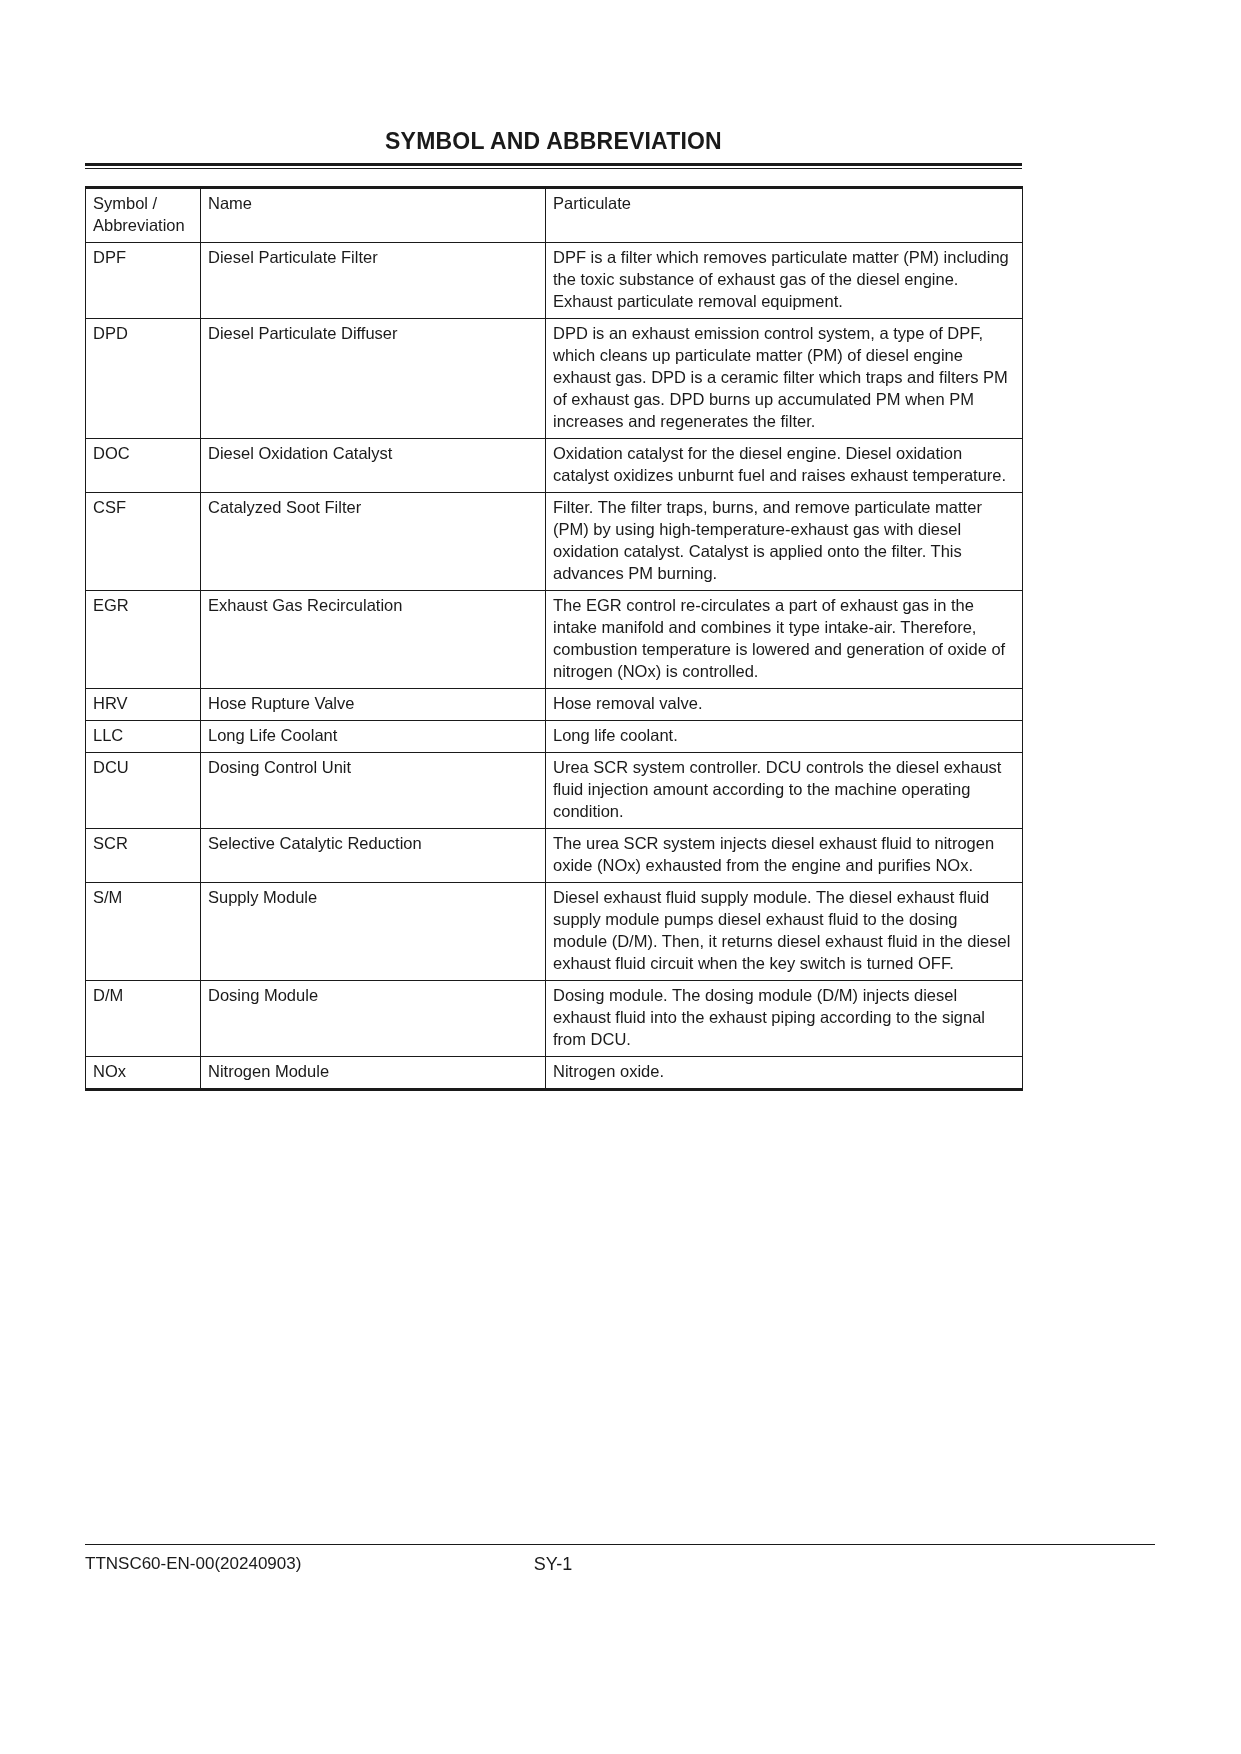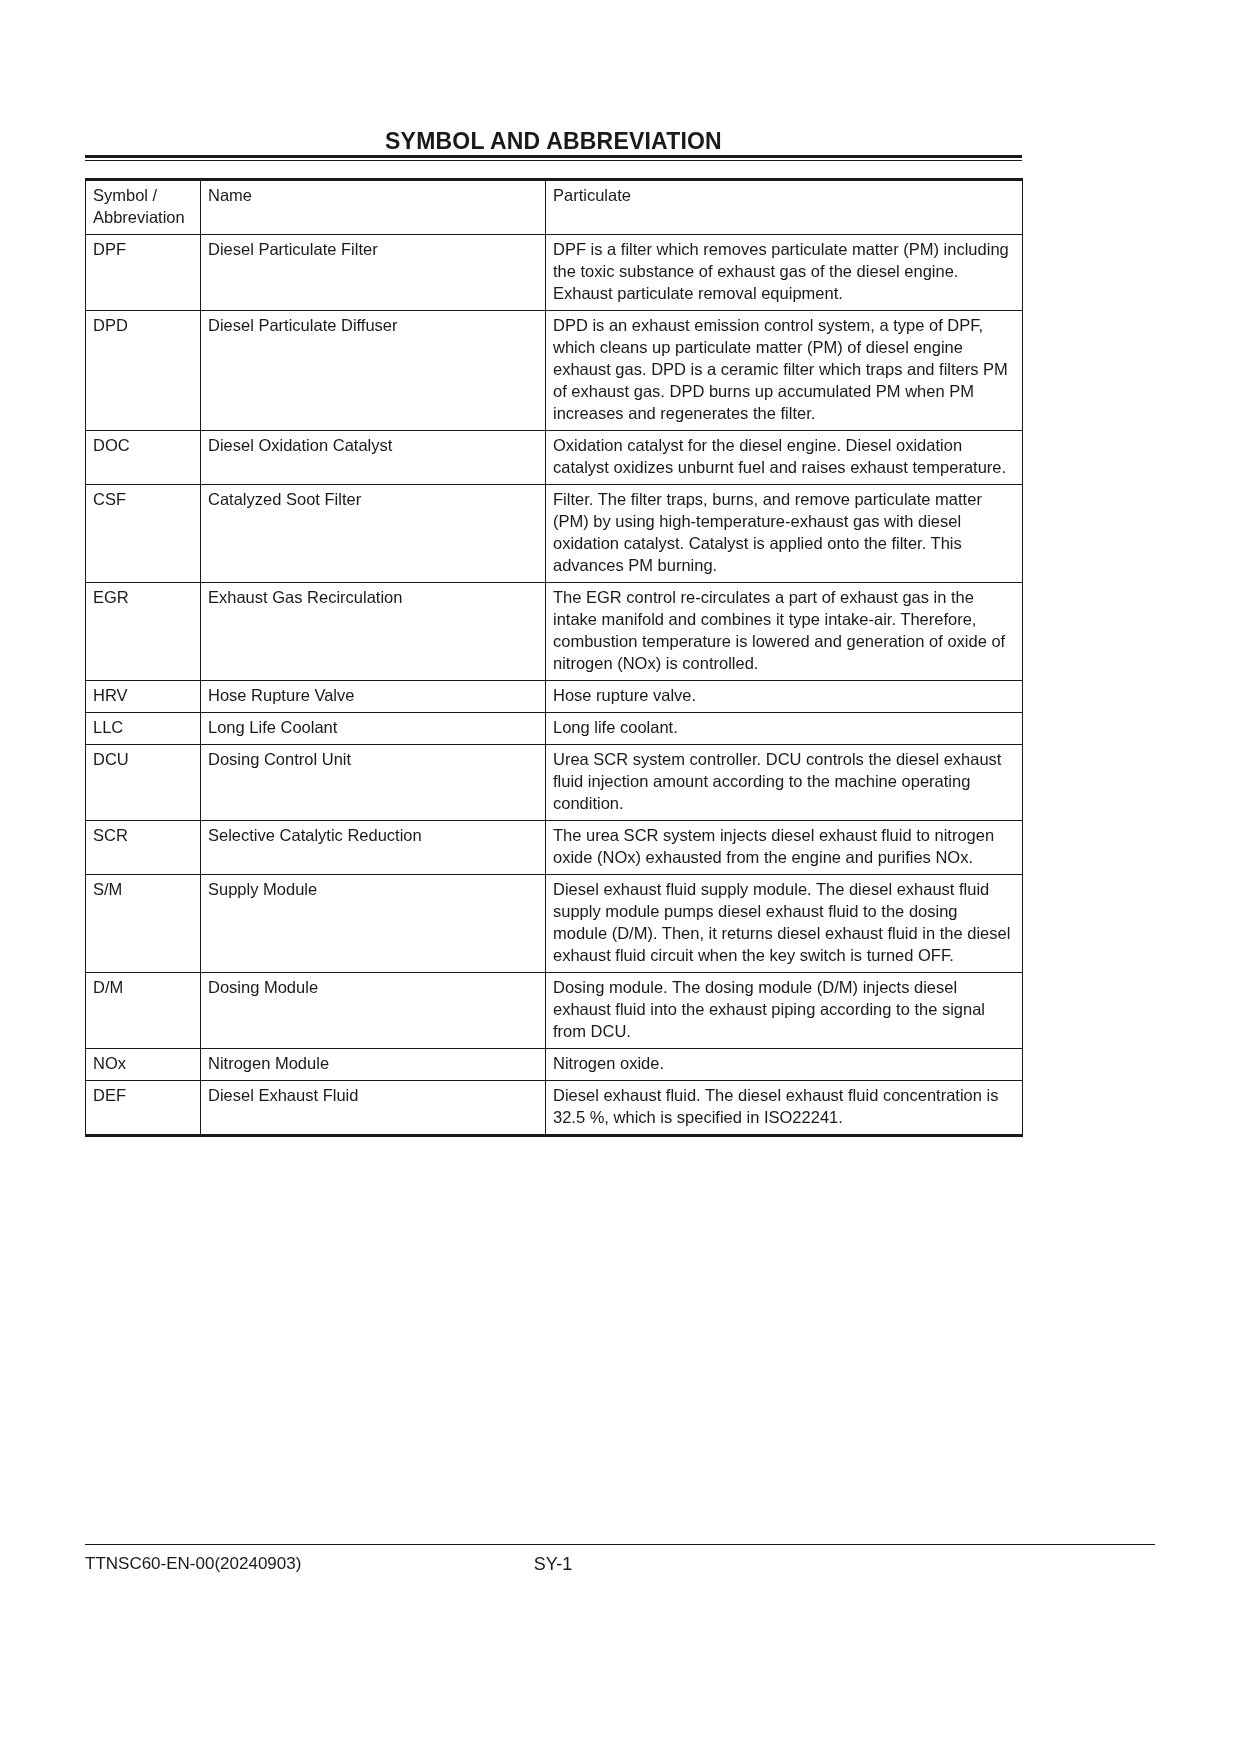--- a/index.html
+++ b/index.html
@@ -17,21 +17,21 @@
     top: 0; left: 0;
     width: 1241px;
     height: 1754px;
     padding: 128px 219px 0 85px;
   }
   .title {
     text-align: center;
     font-size: 23px;
     font-weight: bold;
     letter-spacing: 0.2px;
-    margin-bottom: 0;
+    margin-bottom: 8px;
   }
   .title-rule {
     width: 100%;
     height: 6px;
     border-top: 3px solid #1a1a1a;
     border-bottom: 1px solid #1a1a1a;
     margin-bottom: 17px;
   }
   table.abbr-table {
     width: 937px;
@@ -115,21 +115,21 @@
           <td>Filter. The filter traps, burns, and remove particulate matter (PM) by using high-temperature-exhaust gas with diesel oxidation catalyst. Catalyst is applied onto the filter. This advances PM burning.</td>
         </tr>
         <tr>
           <td>EGR</td>
           <td>Exhaust Gas Recirculation</td>
           <td>The EGR control re-circulates a part of exhaust gas in the intake manifold and combines it type intake-air. Therefore, combustion temperature is lowered and generation of oxide of nitrogen (NOx) is controlled.</td>
         </tr>
         <tr>
           <td>HRV</td>
           <td>Hose Rupture Valve</td>
-          <td>Hose rupture valve.</td>
+          <td>Hose removal valve.</td>
         </tr>
         <tr>
           <td>LLC</td>
           <td>Long Life Coolant</td>
           <td>Long life coolant.</td>
         </tr>
         <tr>
           <td>DCU</td>
           <td>Dosing Control Unit</td>
           <td>Urea SCR system controller. DCU controls the diesel exhaust fluid injection amount according to the machine operating condition.</td>
@@ -147,25 +147,20 @@
         <tr>
           <td>D/M</td>
           <td>Dosing Module</td>
           <td>Dosing module. The dosing module (D/M) injects diesel exhaust fluid into the exhaust piping according to the signal from DCU.</td>
         </tr>
         <tr>
           <td>NOx</td>
           <td>Nitrogen Module</td>
           <td>Nitrogen oxide.</td>
         </tr>
-        <tr>
-          <td>DEF</td>
-          <td>Diesel Exhaust Fluid</td>
-          <td>Diesel exhaust fluid. The diesel exhaust fluid concentration is 32.5 %, which is specified in ISO22241.</td>
-        </tr>
       </tbody>
   </table>
 
   <div class="footer">
     <span class="doc-number">TTNSC60-EN-00(20240903)</span>
     <span class="page-number">SY-1</span>
   </div>
 
 </div>
 

